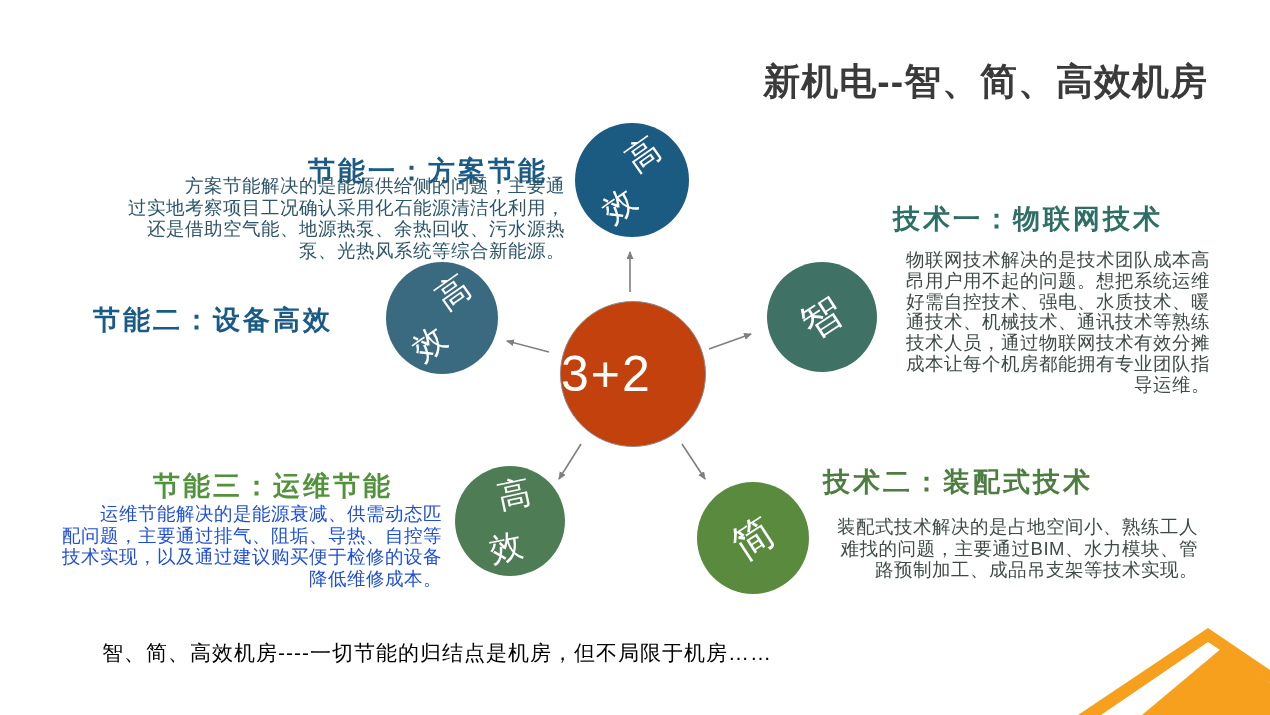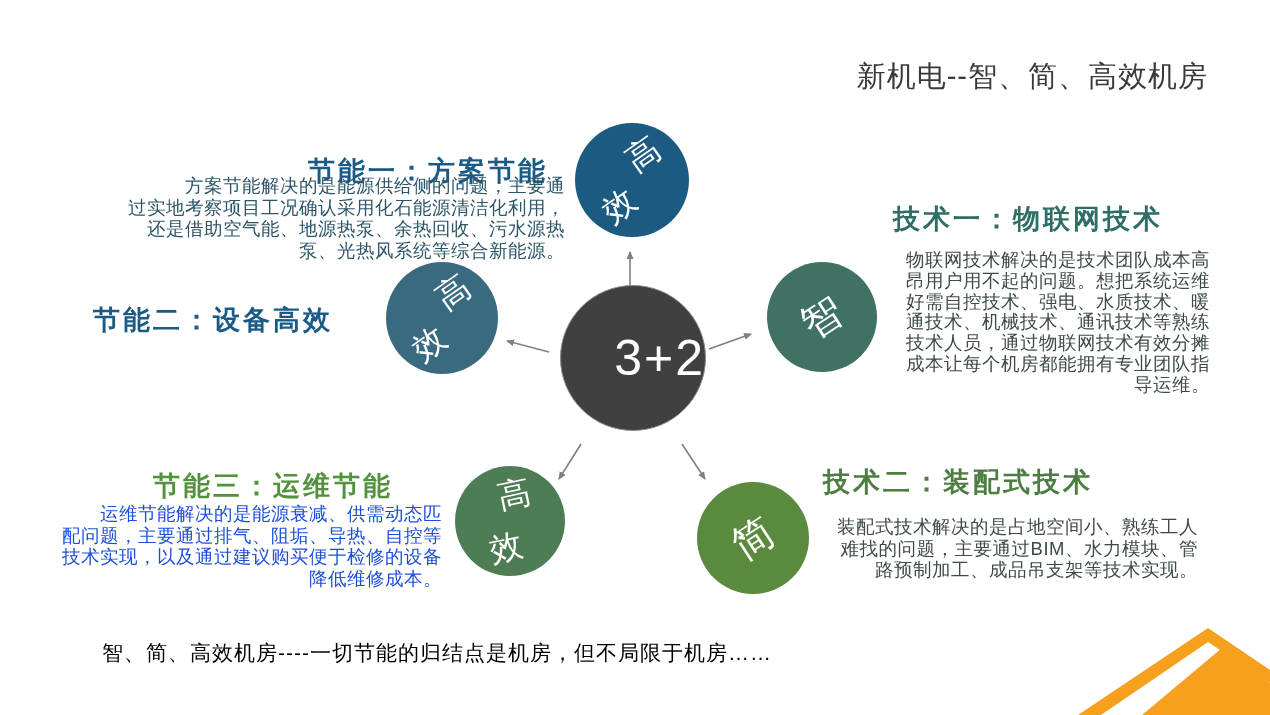--- a/index.html
+++ b/index.html
@@ -3,21 +3,21 @@
 <meta charset="utf-8">
 <style>
   html,body { margin:0; padding:0; background:#ffffff; }
   .slide {
     position:relative; width:1270px; height:715px; overflow:hidden;
     background:#ffffff;
     font-family:"Liberation Sans","DejaVu Sans",sans-serif;
   }
   .title {
     position:absolute; top:57px; right:62px;
-    font-size:29px; font-weight:400; color:#3a3a3a; letter-spacing:1px;
+    font-size:37px; font-weight:700; color:#3a3a3a; letter-spacing:1px;
     white-space:nowrap;
   }
   
   .blk-heading {
     position:absolute; font-weight:700; font-size:27px; letter-spacing:3px;
     white-space:nowrap;
   }
   .blk-body {
     position:absolute; font-size:18.5px; line-height:21.5px;
     white-space:pre-line; letter-spacing:0.5px;text-align:right;
@@ -42,23 +42,23 @@
   .b5-b { left:837px; top:516px; }
 
   .footer {
     position:absolute; left:102px; top:639px;
     font-size:21px; font-weight:400; color:#000000; letter-spacing:1px;
     white-space:nowrap;
   }
 
   
   .hub {
-    position:absolute; left:560px; top:285px; width:144px; height:144px;
-    background:#404040; border:1px solid #8c8c8c; border-radius:50%;
-    display:flex; align-items:center; justify-content:flex-end;
+    position:absolute; left:560px; top:301px; width:144px; height:144px;
+    background:#c2410c; border:1px solid #8c8c8c; border-radius:50%;
+    display:flex; align-items:center; justify-content:flex-start;
   }
   .hub-label { color:#ffffff; font-size:50px; font-weight:400; letter-spacing:2px; }
 
   .node { position:absolute; border-radius:50%; color:#ffffff; }
   .node .ch { position:absolute; left:50%; top:50%; font-size:33px; line-height:1; }
   .n-top   { left:575px; top:123px; width:114px; height:114px; background:#1b5a81; }
   .n-left  { left:386px; top:262px; width:112px; height:112px; background:#3a6a80; }
   .n-right { left:767px; top:262px; width:110px; height:110px; background:#3f7165; }
   .n-bl    { left:455px; top:466px; width:110px; height:110px; background:#4e7d55; }
   .n-br    { left:697px; top:482px; width:112px; height:112px; background:#5a8a3e; }

